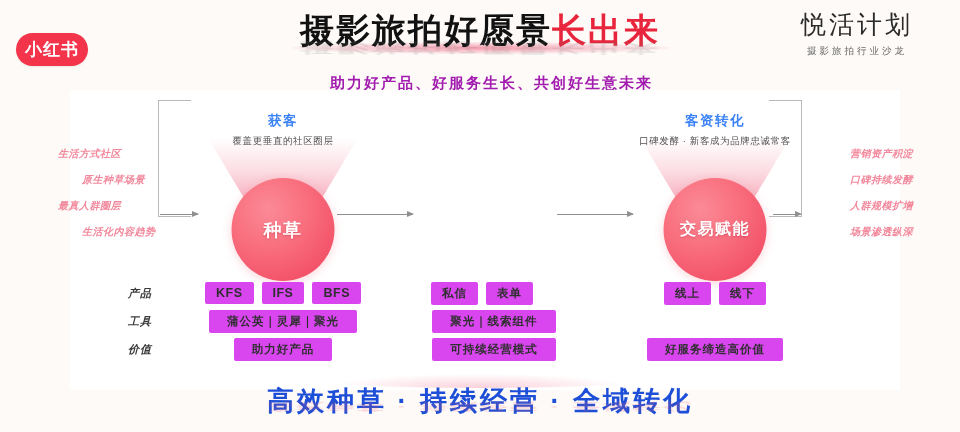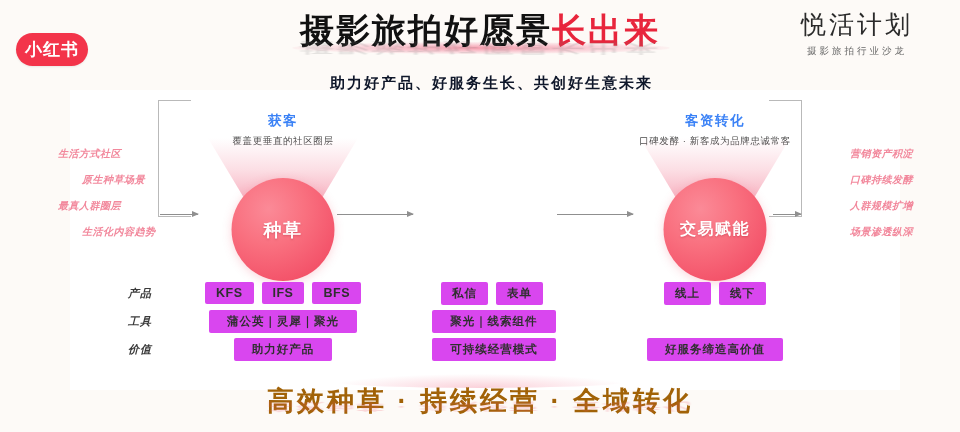--- a/index.html
+++ b/index.html
@@ -35,21 +35,21 @@
   }
   .title-reflect{
     position:absolute;left:0;right:0;top:52px;text-align:center;
     font-size:34px;font-weight:bold;letter-spacing:2px;line-height:20px;
     color:rgba(120,120,120,.18);
     transform:scaleY(-.42);transform-origin:top center;
     filter:blur(1px);pointer-events:none;white-space:nowrap;
   }
   .subtitle{
     position:absolute;left:0;right:0;top:74px;text-align:center;
-    font-size:15px;font-weight:bold;color:#0f172a;letter-spacing:2px;padding-left:23px;
+    font-size:15px;font-weight:bold;color:#a21caf;letter-spacing:2px;padding-left:23px;
   }
   .brand-right{
     position:absolute;right:18px;top:8px;text-align:center;width:170px;
   }
   .brand-main{font-size:25px;letter-spacing:3px;color:#2b2b2b;font-family:"DejaVu Serif","Liberation Serif",serif;}
   .brand-sub{font-size:9.5px;letter-spacing:3px;color:#6a6a6a;margin-top:4px;}
 
   
   .panel{
     position:absolute;left:70px;top:90px;width:830px;height:300px;
@@ -108,21 +108,21 @@
     background:#d946ef;color:#2f2f2f;
     font-size:11.5px;font-weight:bold;letter-spacing:1px;
     padding:4px 11px;border-radius:2px;white-space:nowrap;
   }
   .chip.en{font-size:12.5px;letter-spacing:.5px;}
   .chip.wide{padding:4px 18px;}
 
   
   .tagline{
     position:absolute;left:0;right:0;top:383px;text-align:center;
-    font-size:27px;font-weight:bold;color:#a16207;letter-spacing:3px;
+    font-size:27px;font-weight:bold;color:#1d4ed8;letter-spacing:3px;
     white-space:nowrap;
   }
   .tagline-reflect{
     position:absolute;left:0;right:0;top:414px;text-align:center;
     font-size:27px;font-weight:bold;letter-spacing:3px;
     color:rgba(240,89,110,.22);white-space:nowrap;
     transform:scaleY(-.4);transform-origin:top center;
     filter:blur(1.2px);pointer-events:none;
   }
   .tag-swoosh{
@@ -213,21 +213,21 @@
     <span class="chip en">IFS</span>
     <span class="chip en">BFS</span>
   </div>
   <div class="chiprow" style="left:163px;top:310px;width:240px;">
     <span class="chip wide">蒲公英｜灵犀｜聚光</span>
   </div>
   <div class="chiprow" style="left:163px;top:338px;width:240px;">
     <span class="chip wide">助力好产品</span>
   </div>
 
-  <div class="chiprow" style="left:372px;top:282px;width:240px;">
+  <div class="chiprow" style="left:362px;top:282px;width:240px;">
     <span class="chip">私信</span>
     <span class="chip">表单</span>
   </div>
   <div class="chiprow" style="left:374px;top:310px;width:240px;">
     <span class="chip wide">聚光｜线索组件</span>
   </div>
   <div class="chiprow" style="left:374px;top:338px;width:240px;">
     <span class="chip wide">可持续经营模式</span>
   </div>
 

